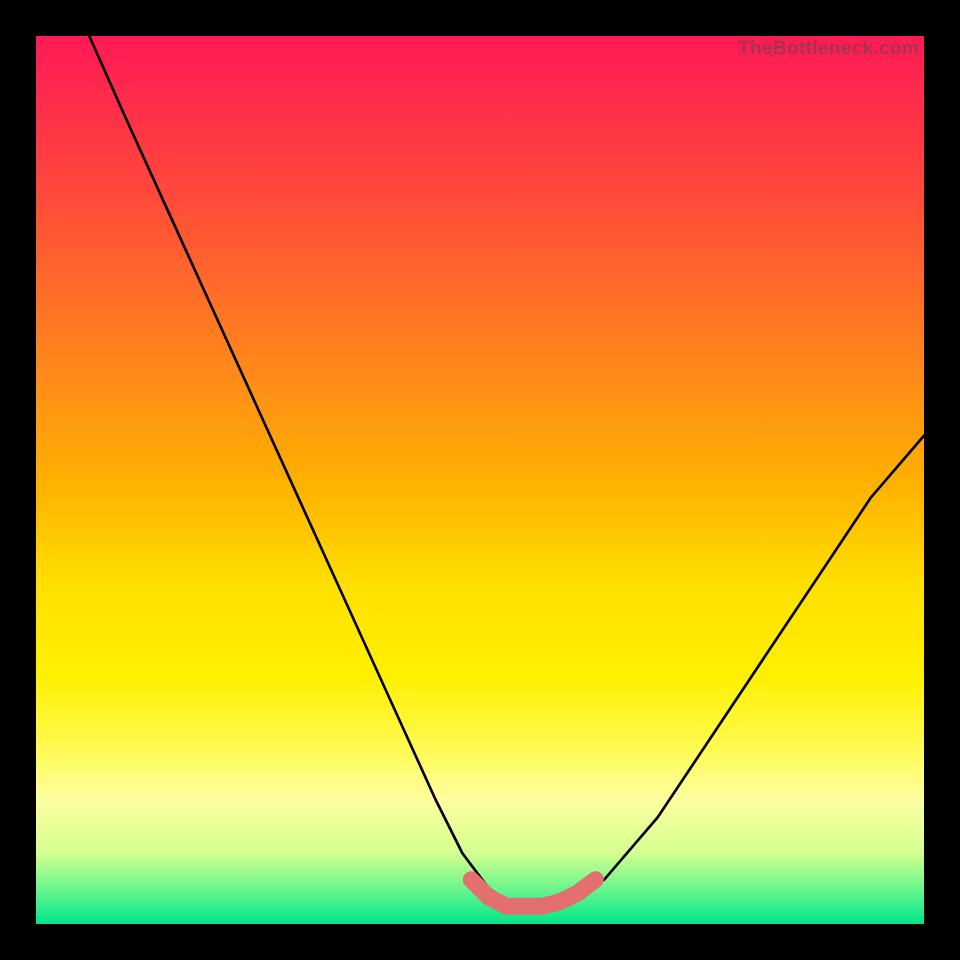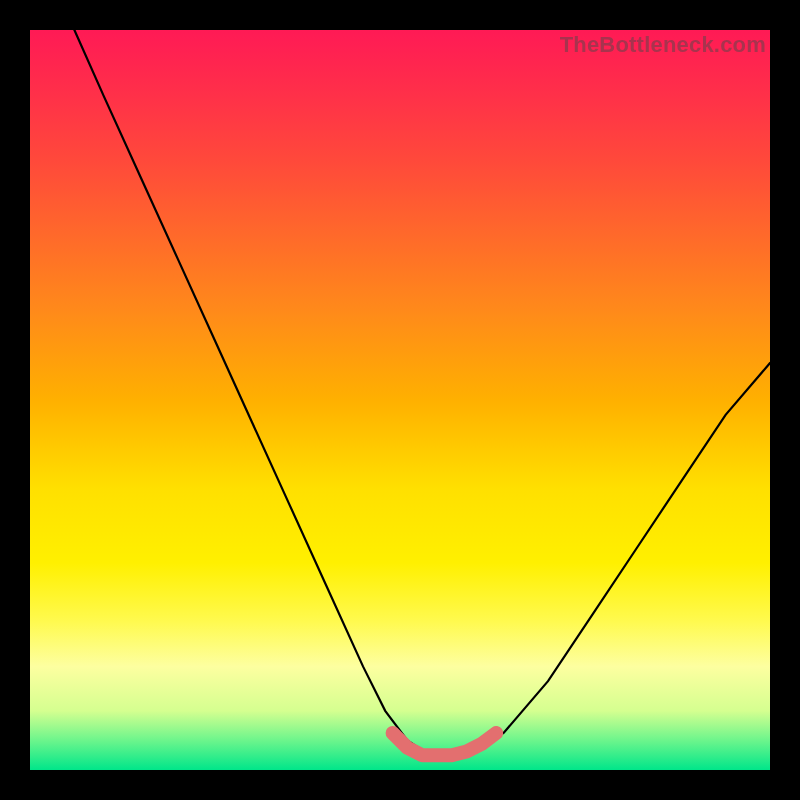--- a/index.html
+++ b/index.html
@@ -31,21 +31,21 @@
       #6cf58c 96%,
       #00e68a 100%
     );
     overflow: hidden;
   }
   .watermark {
     position: absolute;
     top: 32px;
     right: 34px;
     font-family: Arial, Helvetica, sans-serif;
-    font-size: 22px;
+    font-size: 16px;
     font-weight: 600;
     color: #4a4a4a;
     letter-spacing: 0.2px;
     opacity: 0.48;
   }
   svg.curve {
     position: absolute;
     left: 0;
     top: 0;
     width: 740px;

